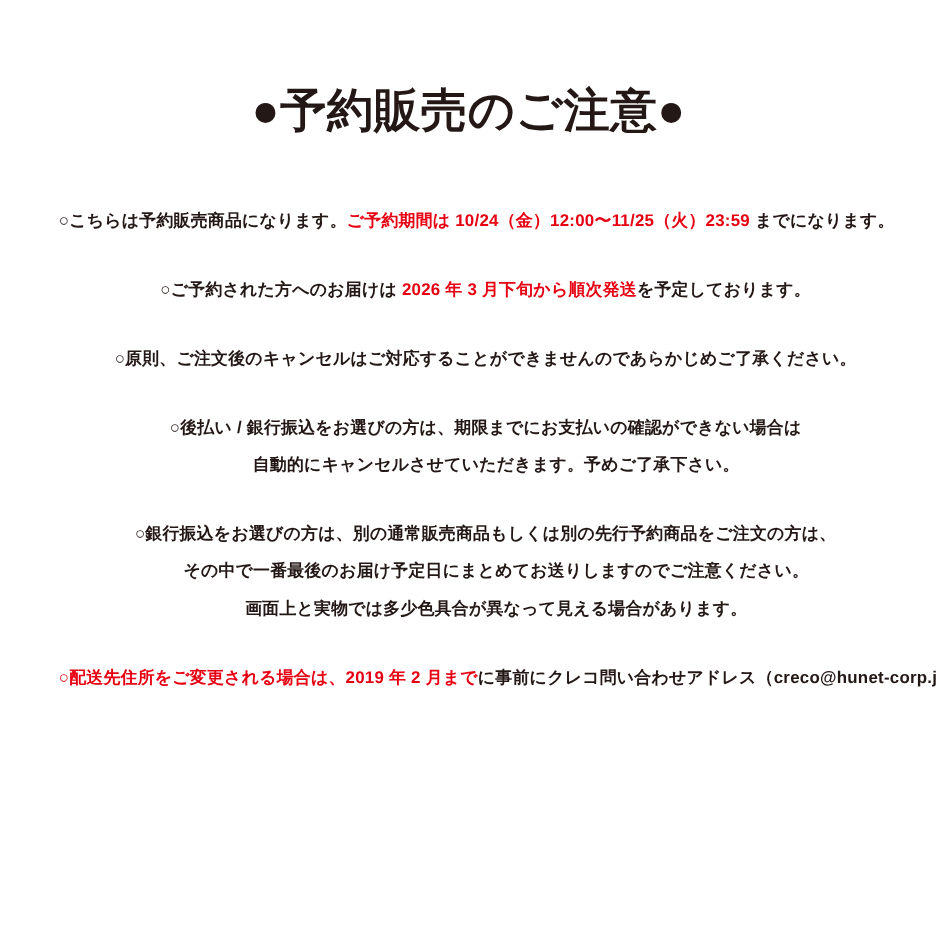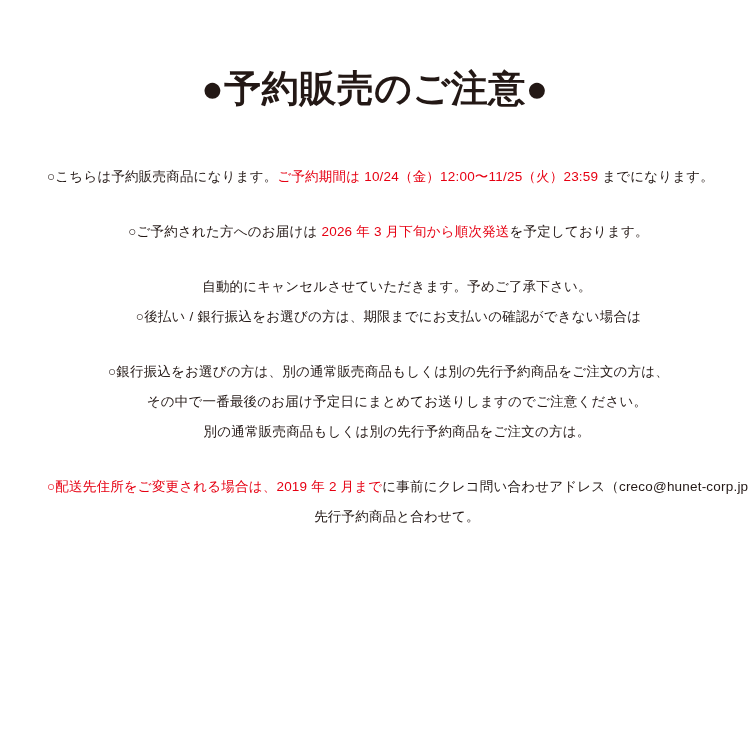--- a/index.html
+++ b/index.html
@@ -24,21 +24,21 @@
     color: #231815;
   }
   .content {
     margin-top: 48px;
     padding-left: 47px;
     padding-right: 20px;
   }
   .notice + .notice { margin-top: 25px; text-align: center; }
   .line {
     font-size: 13.5px;
-    font-weight: 400;
+    font-weight: 700;
     line-height: 30px;
     letter-spacing: 0.2px;
     color: #231815;
     white-space: nowrap;
   }
   .line.cont { padding-left: 17px; }
   .seg { color: #231815; }
   .seg.red { color: #e60012; }
 </style>
 </head>
@@ -51,30 +51,33 @@
   <div class="content">
 
     <div class="notice">
       <div class="line"><span class="seg">○こちらは予約販売商品になります。</span><span class="seg red">ご予約期間は 10/24（金）12:00〜11/25（火）23:59</span><span class="seg"> までになります。</span></div>
     </div>
 
     <div class="notice">
       <div class="line"><span class="seg">○ご予約された方へのお届けは </span><span class="seg red">2026 年 3 月下旬から順次発送</span><span class="seg">を予定しております。</span></div>
     </div>
 
+    <div class="notice">
+      <div class="line"><span class="seg">○原則、ご注文後のキャンセルはご対応することができませんのであらかじめご了承ください。</span></div>
+    </div>
 
     <div class="notice">
+      <div class="line"><span class="seg">○後払い / 銀行振込をお選びの方は、期限までにお支払いの確認ができない場合は</span></div>
       <div class="line cont"><span class="seg">自動的にキャンセルさせていただきます。予めご了承下さい。</span></div>
-      <div class="line"><span class="seg">○後払い / 銀行振込をお選びの方は、期限までにお支払いの確認ができない場合は</span></div>
     </div>
 
     <div class="notice">
       <div class="line"><span class="seg">○銀行振込をお選びの方は、別の通常販売商品もしくは別の先行予約商品をご注文の方は、</span></div>
       <div class="line cont"><span class="seg">その中で一番最後のお届け予定日にまとめてお送りしますのでご注意ください。</span></div>
-      <div class="line cont"><span class="seg">別の通常販売商品もしくは別の先行予約商品をご注文の方は。</span></div>
+      <div class="line cont"><span class="seg">画面上と実物では多少色具合が異なって見える場合があります。</span></div>
     </div>
 
     <div class="notice">
       <div class="line"><span class="seg red">○配送先住所をご変更される場合は、2019 年 2 月まで</span><span class="seg">に事前にクレコ問い合わせアドレス（creco@hunet-corp.jp）</span></div>
       <div class="line cont"><span class="seg">先行予約商品と合わせて。</span></div>
     </div>
 
 
   </div>
 </div>

